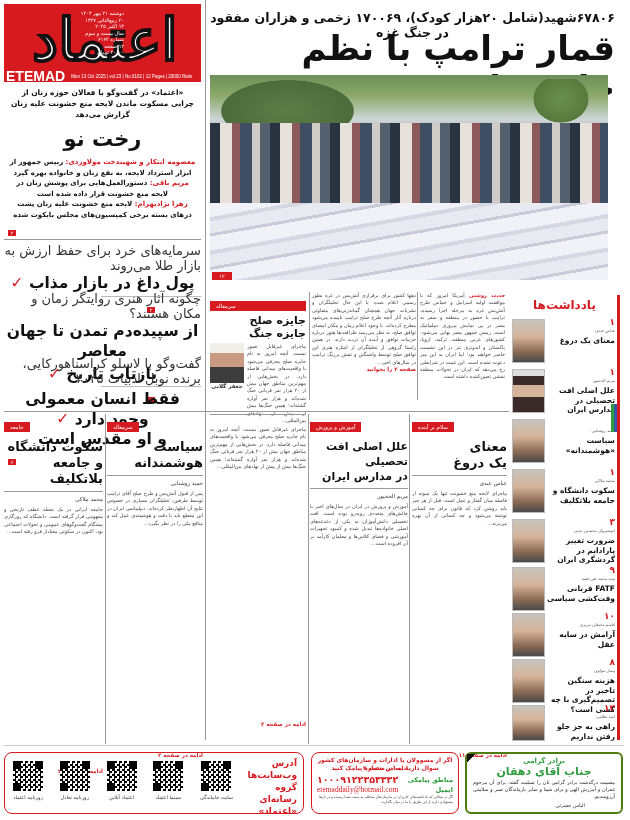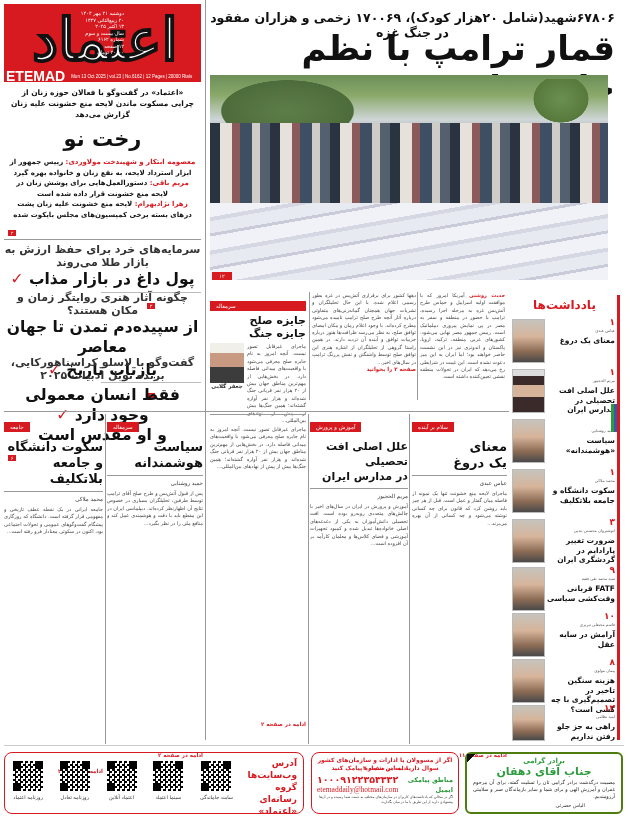--- a/index.html
+++ b/index.html
@@ -22,21 +22,21 @@
 .photo .shrouds{position:absolute;left:0;top:128px;width:100%;height:77px;background:repeating-linear-gradient(170deg,#f1f2f7 0 14px,#d5d8e2 14px 18px,#e8eaf1 18px 30px,#c9ccd8 30px 33px)}
 .photo-badge{left:212px;top:272px;width:20px;height:8px;background:#d71920;color:#fff;font-size:5px;text-align:center;line-height:8px}
 .vline{background:#999;width:1px}
 .hline{background:#999;height:1px}
 .leftcol{left:4px;top:85px;width:197px}
 .lead{font-size:7.5px;text-align:center;line-height:11px;font-weight:bold}
 .bighead{font-size:21px;font-weight:bold;text-align:center;line-height:27px}
 .quote{font-size:7px;line-height:10.5px;text-align:center;font-weight:bold}
 .quote b{color:#d71920}
 .pgnum{display:inline-block;width:8px;height:6px;background:#d71920;color:#fff;font-size:5px;line-height:6px;text-align:center}
-.teaser-sub{font-size:11px;text-align:center;font-weight:bold;color:#333}
+.teaser-sub{font-size:13px;text-align:right;font-weight:normal;color:#333}
 .teaser{font-size:15.5px;font-weight:bold;text-align:center;line-height:20px}
 .check{color:#d71920;font-weight:bold}
 .section-tag{display:inline-block;background:#d71920;color:#fff;font-size:5.5px;padding:1px 6px;line-height:8px}
 .col-title{font-size:13px;font-weight:bold;text-align:right;line-height:16px}
 .author{font-size:5.5px;color:#333;text-align:right}
 .body-text{font-size:5px;line-height:7.4px;color:#444;text-align:justify}
 .cont{font-size:5.5px;color:#d71920;font-weight:bold}
 .yad{left:512px;top:295px;width:108px;height:445px;border-right:3px solid #d71920}
 .yad-title{font-size:12px;font-weight:bold;color:#d71920;text-align:center;line-height:20px}
 .yad-item{position:absolute;left:0;width:105px;height:50px}

